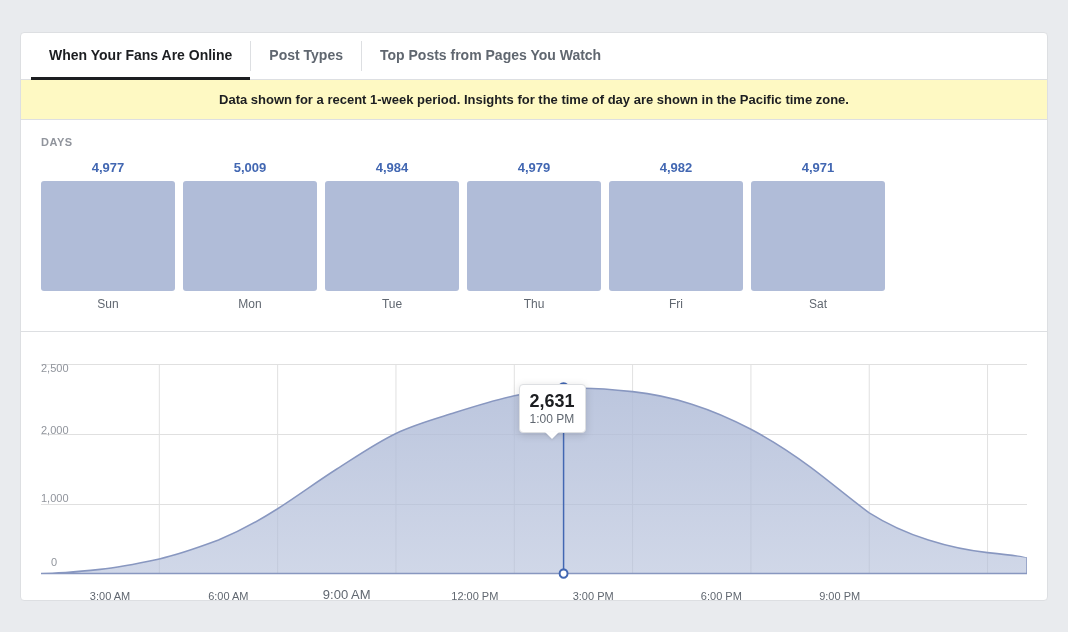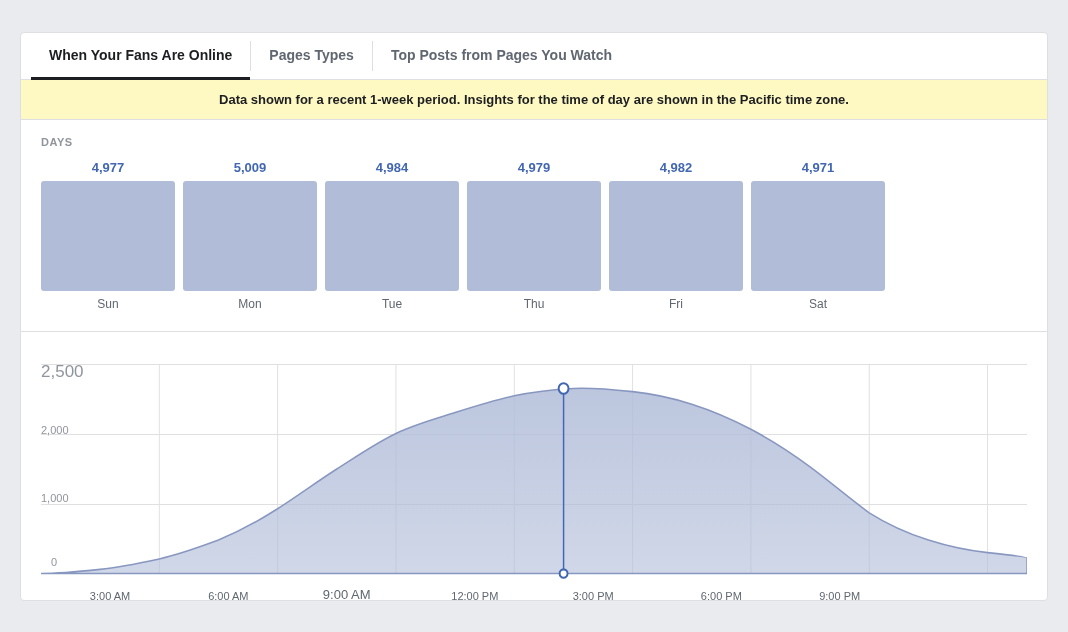--- a/index.html
+++ b/index.html
@@ -141,21 +141,21 @@
 <body>
 
 <div class="card">
 
   <div class="tabs">
     <div class="tab active">
       <span>When Your Fans Are Online</span>
     </div>
     <div class="tab-divider"></div>
     <div class="tab">
-      <span>Pages Types</span>
+      <span>Post Types</span>
     </div>
     <div class="tab-divider"></div>
     <div class="tab">
       <span>Top Posts from Pages You Watch</span>
     </div>
   </div>
 
   <div class="info-bar">
     <span>Data shown for a recent 1-week period. Insights for the time of day are shown in the Pacific time zone.</span>
   </div>
@@ -224,30 +224,35 @@
         <path d="M0,210 L0,210 C20,210 40,208 60,206 C80,204 100,200 120,196 C140,192 160,185 180,178 C200,170 220,160 240,148 C260,136 280,122 300,110 C320,98 340,85 360,76 C380,67 400,62 420,56 C440,50 460,44 480,40 C500,36 520,34 540,33 C560,32 580,34 600,36 C620,38 640,42 660,48 C680,54 700,62 720,72 C740,82 760,94 780,108 C800,122 820,138 840,152 C860,164 880,172 900,178 C920,184 940,188 960,190 C980,192 1000,194 1000,195 L1000,210 Z" fill="url(#chartGrad)" stroke="#8897c0" stroke-width="1.5" fill-opacity="0.85"></path>
 
         <line x1="530" y1="33" x2="530" y2="210" stroke="#4267b2" stroke-width="1.5" stroke-dasharray="none"></line>
 
         <circle cx="530" cy="33" r="5" fill="white" stroke="#4267b2" stroke-width="2"></circle>
 
         <circle cx="530" cy="210" r="4" fill="white" stroke="#4267b2" stroke-width="2"></circle>
       </svg>
 
       
-      <div style="position:absolute; left:0; top:8px; font-size:17px; color:#90949c;">2,500</div>
+      <div style="position:absolute; left:0; top:8px; font-size:11px; color:#90949c;">2,500</div>
       <div style="position:absolute; left:0; top:70px; font-size:11px; color:#90949c;">2,000</div>
       <div style="position:absolute; left:0; top:138px; font-size:11px; color:#90949c;">1,000</div>
       <div style="position:absolute; left:10px; top:202px; font-size:11px; color:#90949c;">0</div>
 
       
       <div style="position:absolute; bottom:-18px; left:7%; font-size:11px; color:#606770; transform:translateX(-50%);">3:00 AM</div>
       <div style="position:absolute; bottom:-18px; left:19%; font-size:11px; color:#606770; transform:translateX(-50%);">6:00 AM</div>
       <div style="position:absolute; bottom:-18px; left:31%; font-size:13px; color:#606770; transform:translateX(-50%);">9:00 AM</div>
       <div style="position:absolute; bottom:-18px; left:44%; font-size:11px; color:#606770; transform:translateX(-50%);margin-top:27px;">12:00 PM</div>
       <div style="position:absolute; bottom:-18px; left:56%; font-size:11px; color:#606770; transform:translateX(-50%);">3:00 PM</div>
       <div style="position:absolute; bottom:-18px; left:69%; font-size:11px; color:#606770; transform:translateX(-50%);">6:00 PM</div>
       <div style="position:absolute; bottom:-18px; left:81%; font-size:11px; color:#606770; transform:translateX(-50%);">9:00 PM</div>
 
       
+      <div class="tooltip-box" style="position:absolute; top:30px; left:calc(53% - 45px);">
+        <div class="tooltip-value">2,631</div>
+        <div class="tooltip-time">1:00 PM</div>
+        <div class="tooltip-arrow"></div>
+      </div>
     </div>
   </div>
 </div>
 
 </body></html>

